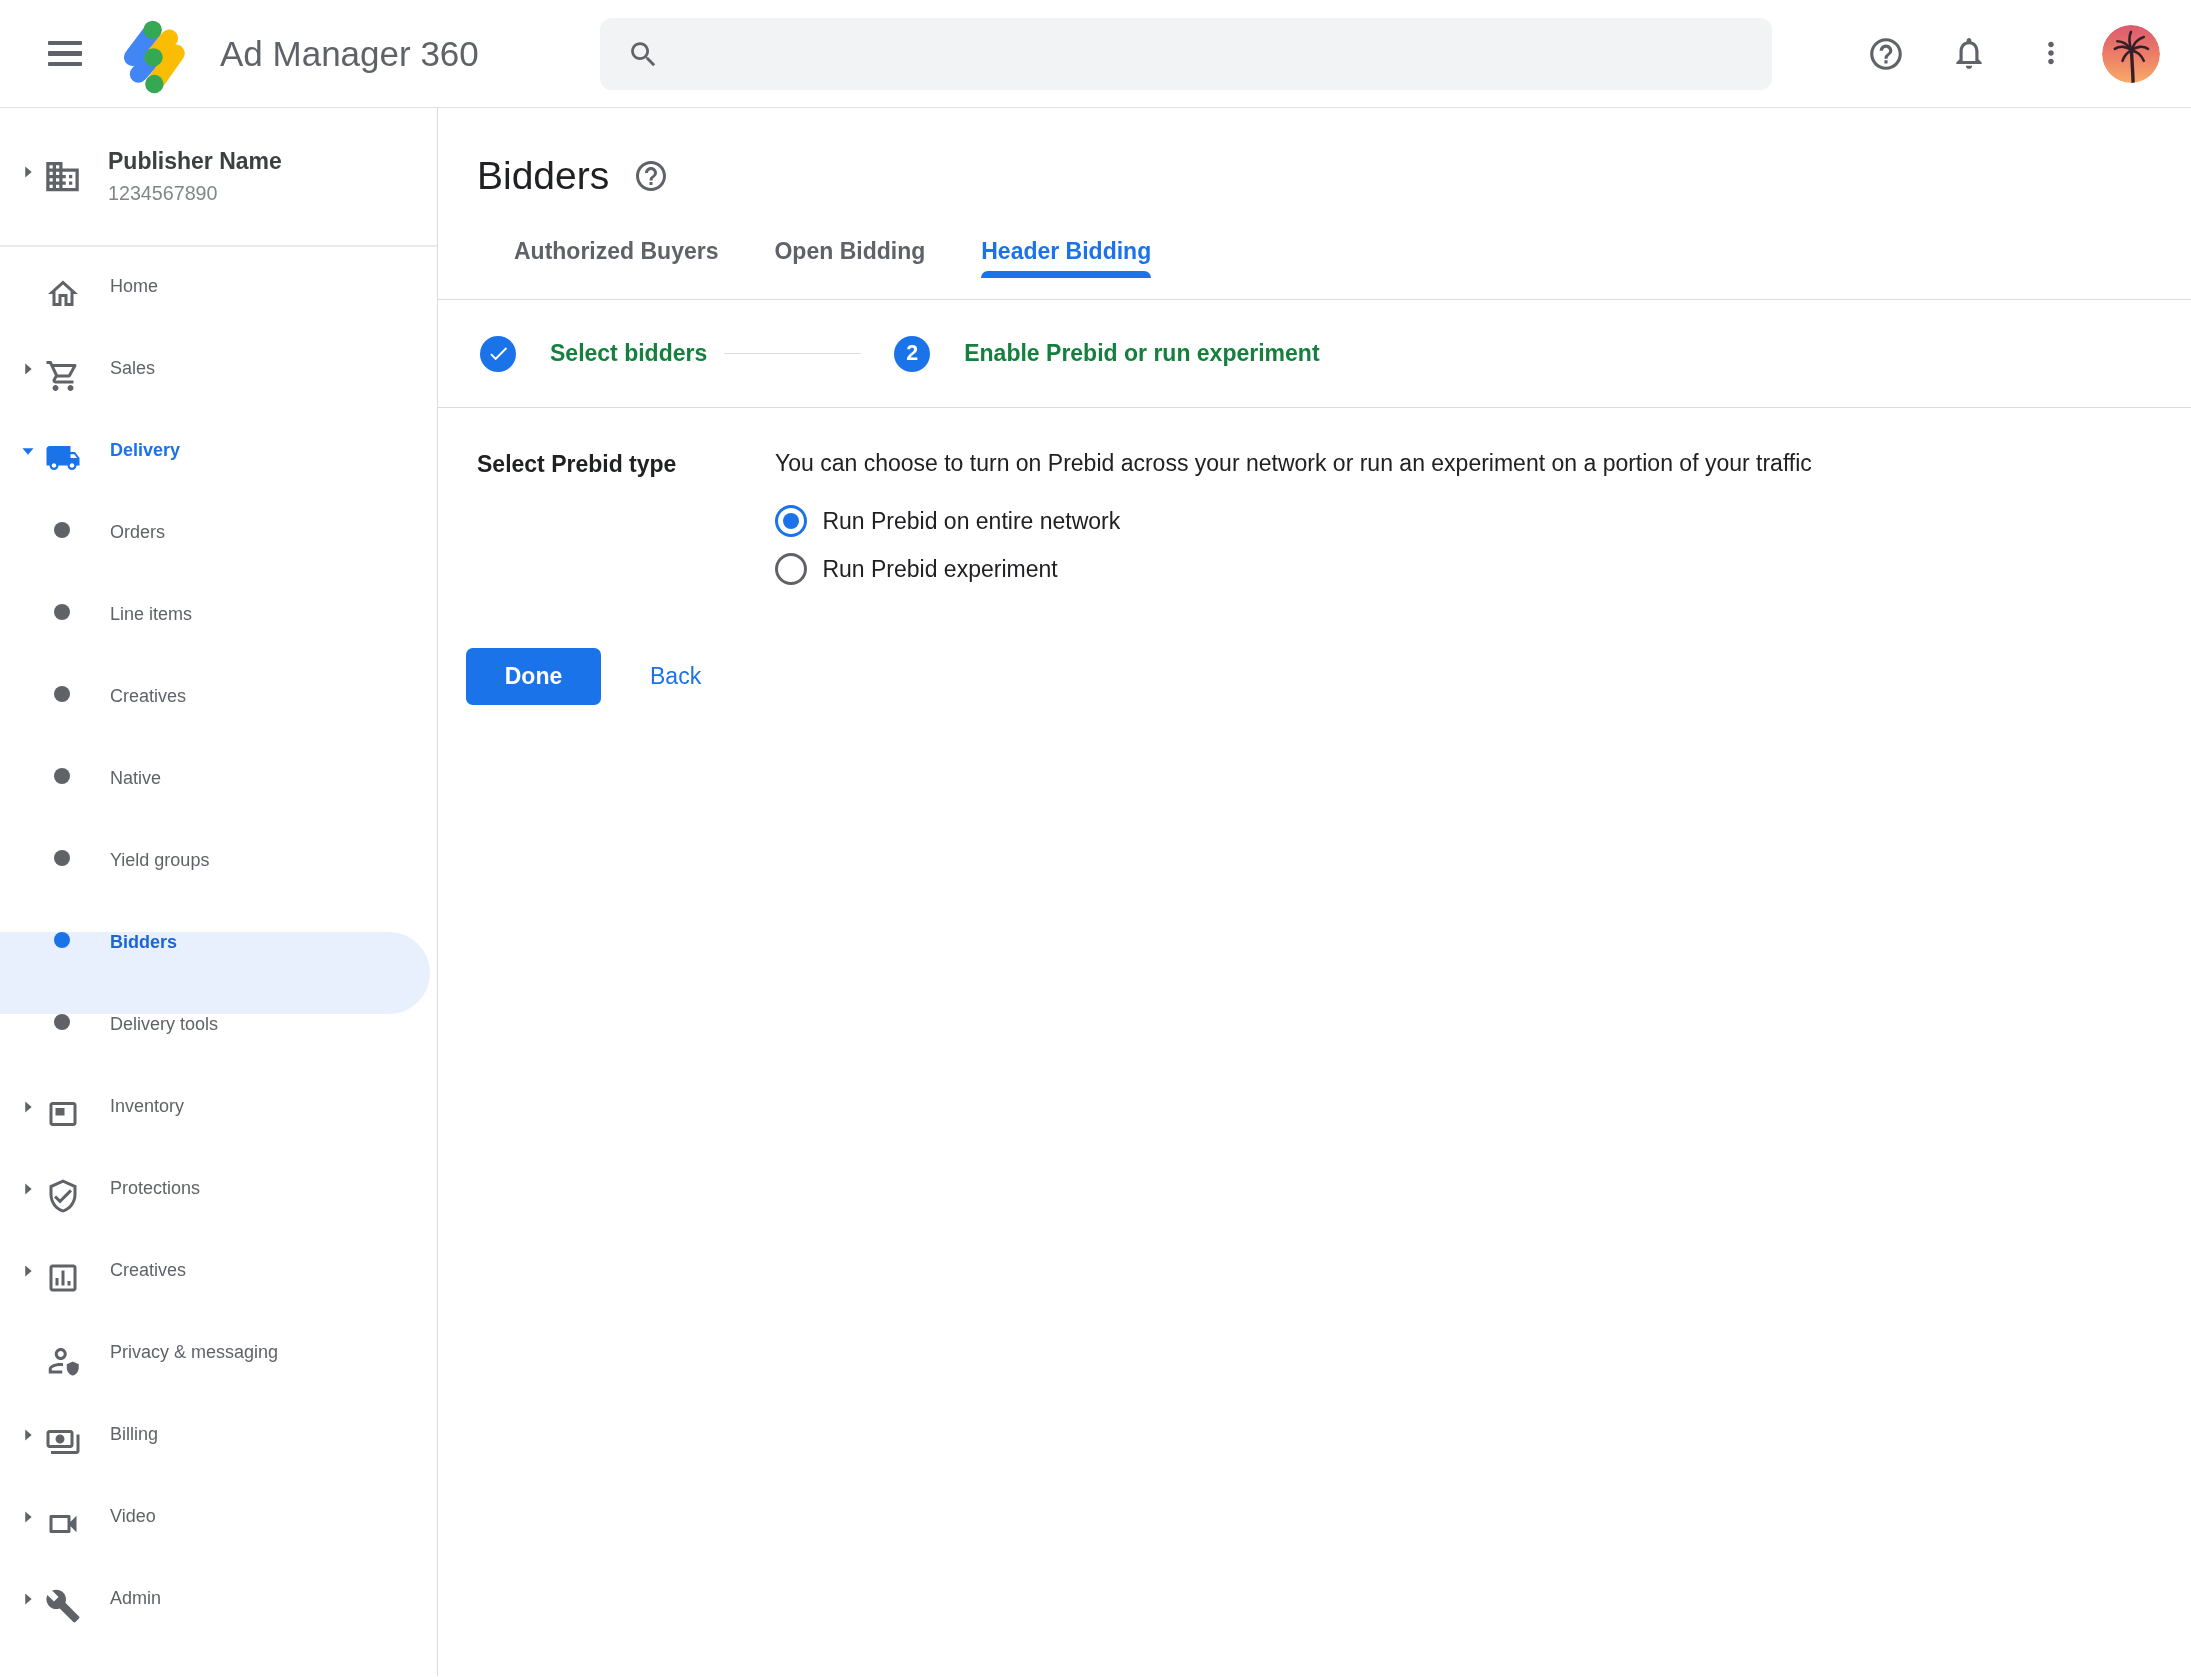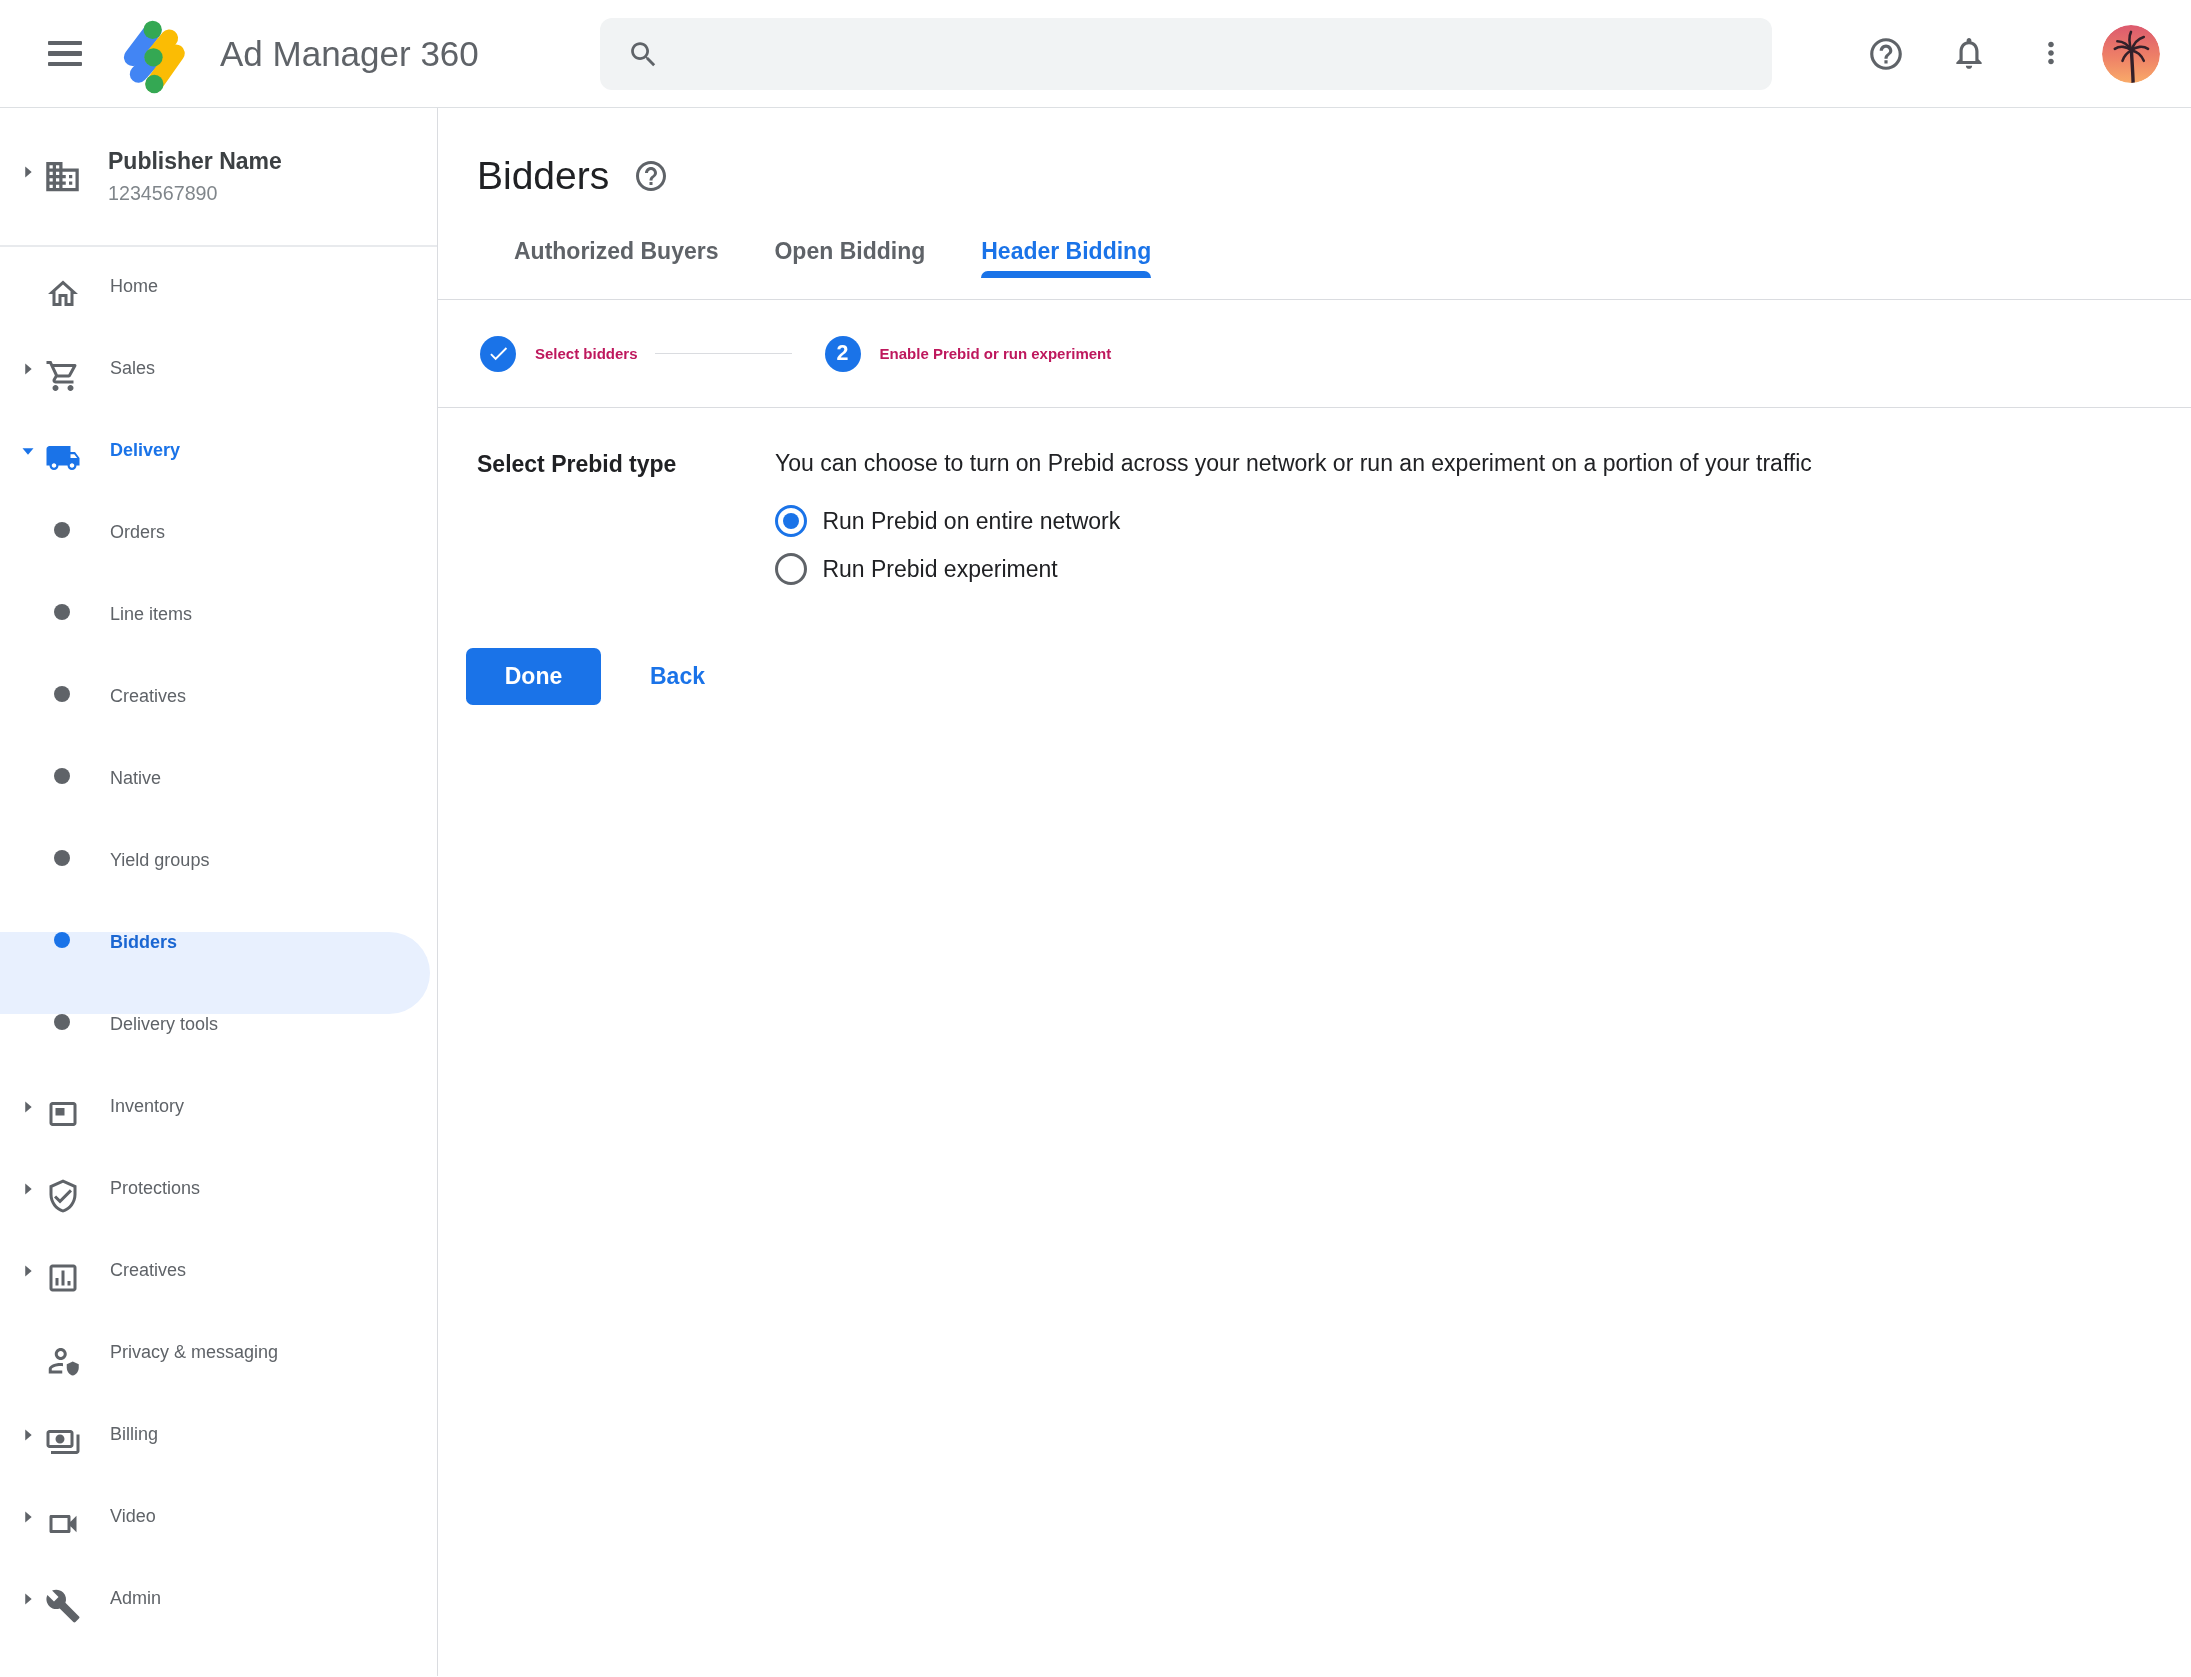--- a/index.html
+++ b/index.html
@@ -51,34 +51,34 @@
   .page-title{font-size:39px;font-weight:400;color:#202124;}
   .title-help{width:36px;height:36px;margin-left:24px;color:#5f6368;cursor:pointer;}
   .tabs{display:flex;align-items:center;padding-left:48px;height:96px;border-bottom:1.7px solid #dadce0;}
   .tab{padding:0 28px;height:53px;display:flex;align-items:center;font-size:23px;font-weight:700;color:#5f6368;position:relative;cursor:pointer;white-space:nowrap;}
   .tab.active{color:#1a73e8;}
   .tab.active::after{content:"";position:absolute;left:28px;right:28px;bottom:0;height:6.8px;background:#1a73e8;border-radius:6.8px 6.8px 0 0;}
   .stepper{height:108px;display:flex;align-items:center;padding-left:42px;border-bottom:1.7px solid #dadce0;}
   .step{display:flex;align-items:center;}
   .step-circle{width:36px;height:36px;border-radius:50%;background:#1a73e8;color:#fff;display:flex;align-items:center;justify-content:center;font-size:21.4px;font-weight:700;flex:none;}
   .step-circle .chk{width:23px;height:23px;}
-  .step-label{margin-left:19px;font-size:15px;font-weight:700;color:#be185d;white-space:nowrap;}
+  .step-label{margin-left:34px;font-size:23px;font-weight:700;color:#15803d;white-space:nowrap;}
   .step-connector{width:137px;height:1.7px;background:#dadce0;margin:0 33px 0 17px;}
   .form-row{display:flex;margin:41px 0 0 39px;}
   .form-label{width:298px;flex:none;font-size:23px;font-weight:700;color:#202124;padding-top:1.7px;}
   .form-desc{font-size:23px;color:#202124;line-height:29px;}
   .radio-group{margin-top:27px;display:flex;flex-direction:column;gap:16.3px;}
   .radio-row{display:flex;align-items:center;height:32px;cursor:pointer;}
   .radio{width:32px;height:32px;border-radius:50%;border:3.4px solid #5f6368;position:relative;flex:none;}
   .radio-row.selected .radio{border-color:#1a73e8;}
   .radio-row.selected .radio::after{content:"";position:absolute;left:50%;top:50%;width:16.3px;height:16.3px;margin:-8.1px 0 0 -8.1px;border-radius:50%;background:#1a73e8;}
   .radio-label{margin-left:15.4px;font-size:23px;color:#202124;}
   .actions{display:flex;align-items:center;margin:63px 0 0 28px;}
   .btn-done{min-width:135px;height:57px;padding:0 29px;background:#1a73e8;color:#fff;border:none;border-radius:6.8px;font-size:23px;font-weight:700;font-family:inherit;cursor:pointer;}
-  .link-back{margin-left:49px;color:#1a73e8;font-size:23px;font-weight:700;cursor:pointer;}
+  .link-back{margin-left:49px;color:#1a73e8;font-size:23px;font-weight:400;cursor:pointer;}
 </style>
 </head>
 <body>
 
 <div class="header">
   <div class="menu-btn">
       <span></span>
       <span></span>
       <span></span>
     </div>

